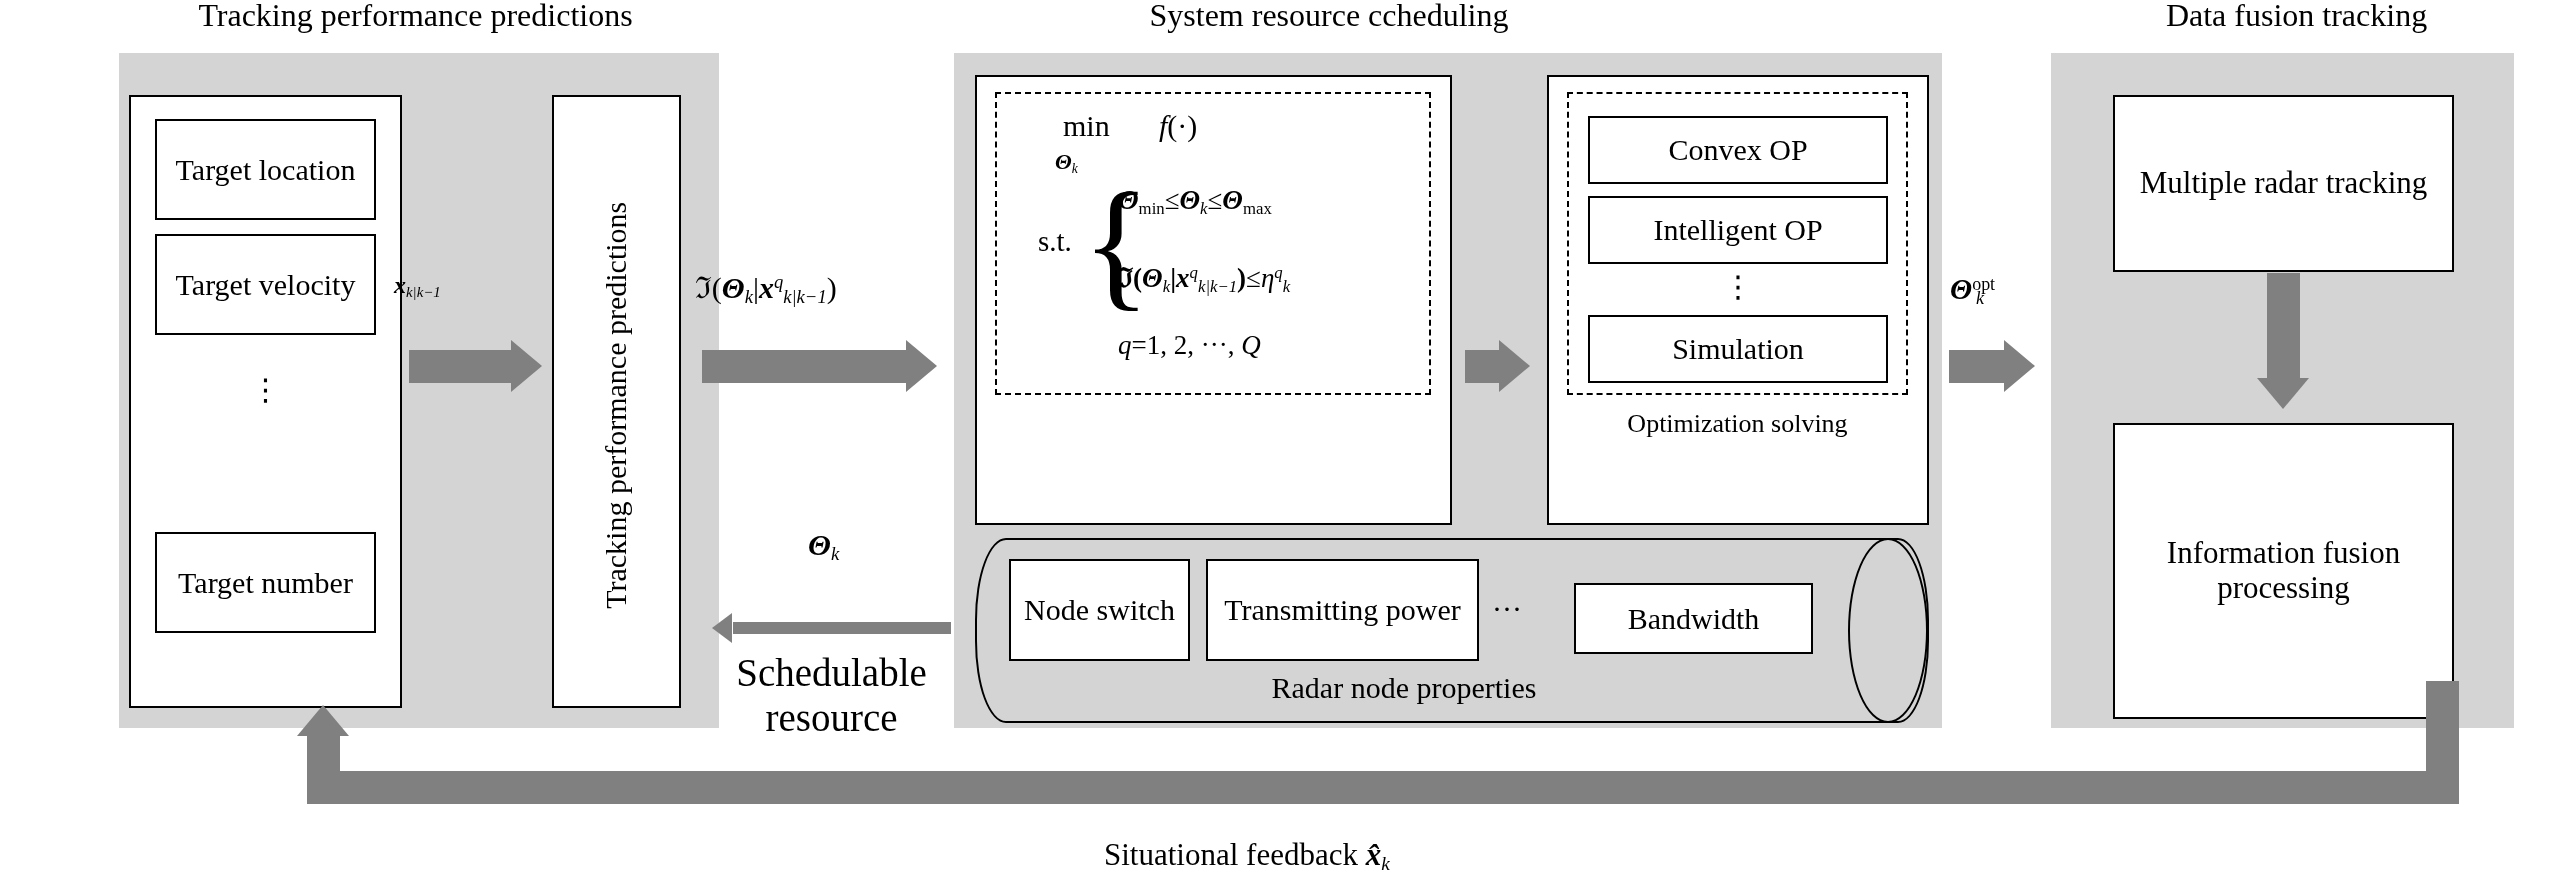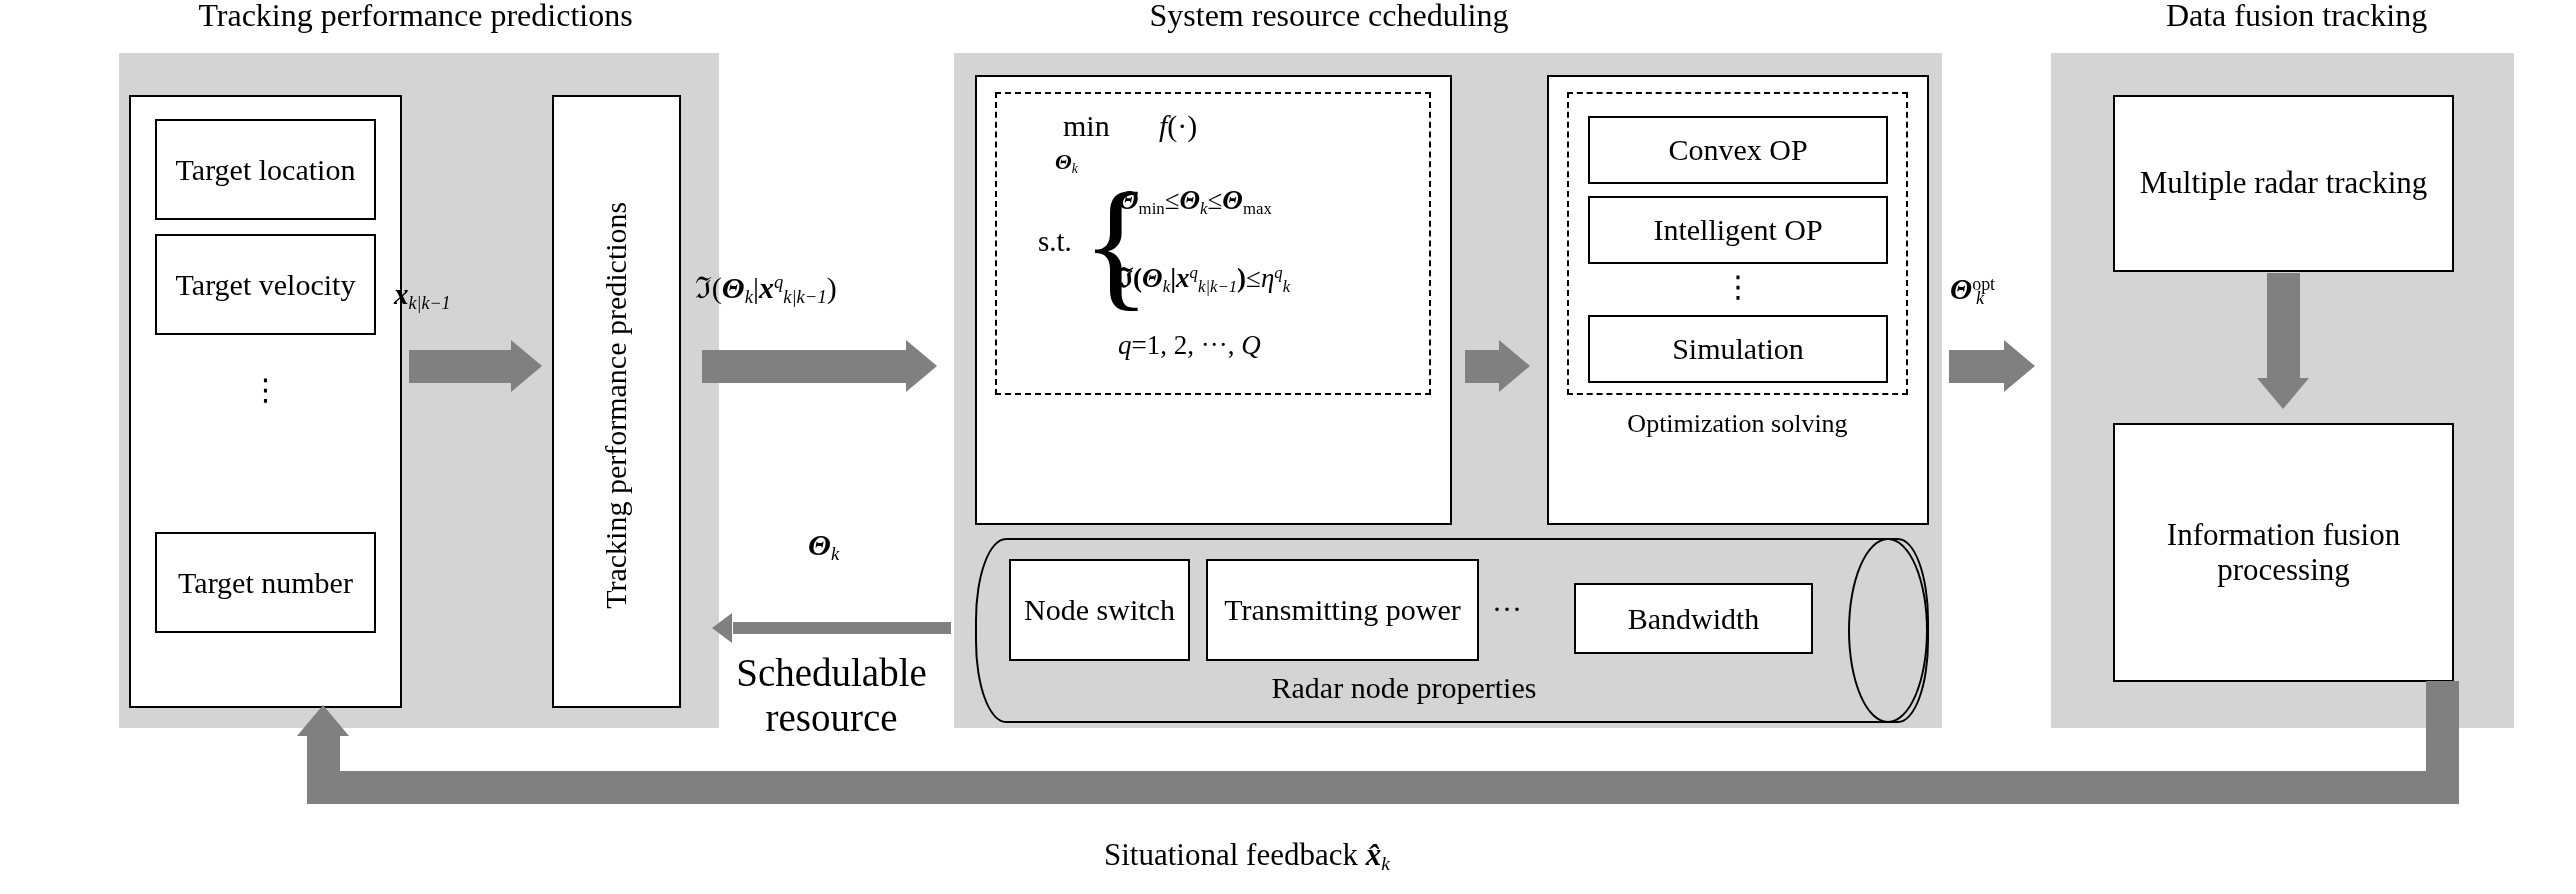--- a/index.html
+++ b/index.html
@@ -143,21 +143,21 @@
   <div class="dots-v" style="left:155px; top:382px; width:221px;">⋮</div>
   <div class="wbox" style="left:155px; top:532px; width:221px; height:101px;">
     <span>Target number</span>
   </div>
 
   <div class="wbox" style="left:552px; top:95px; width:129px; height:613px; display:block;"></div>
   <div class="vert-text" style="left:378px; top:388px; width:477px;">Tracking performance predictions</div>
 
   <div class="arrow-body" style="left:409px; top:350px; width:102px; height:33px;"></div>
   <div class="arrow-head-r" style="left:511px; top:340px;"></div>
-  <div class="label" style="left:394px; top:278px; font-size:29px;">
+  <div class="label" style="left:394px; top:272px; font-size:24px;">
     <span class="bolditalic">x</span><span class="sub ital">k|k−1</span>
   </div>
 
   <div class="arrow-body" style="left:702px; top:350px; width:204px; height:33px;"></div>
   <div class="arrow-head-r" style="left:906px; top:340px;"></div>
   <div class="label" style="left:695px; top:266px; font-size:30px;">
     <span class="math">ℑ(</span><span class="bolditalic">Θ</span><span class="sub ital">k</span><span class="math">|</span><span class="bolditalic">x</span><span class="sup ital">q</span><span class="sub ital">k|k−1</span><span class="math">)</span>
   </div>
 
   <div class="wbox" style="left:975px; top:75px; width:477px; height:450px; display:block;"></div>
@@ -230,21 +230,21 @@
   <div class="arrow-head-r" style="left:2004px; top:340px;"></div>
   <div class="label" style="left:1950px; top:273px; font-size:29px;">
     <span class="bolditalic">Θ</span><span class="sup">opt</span><span class="sub ital" style="margin-left:-19px;">k</span>
   </div>
 
   <div class="wbox" style="left:2113px; top:95px; width:341px; height:177px; font-size:31px;">
     <span>Multiple radar tracking</span>
   </div>
   <div class="arrow-body" style="left:2267px; top:273px; width:33px; height:106px;"></div>
   <div class="arrow-head-d" style="left:2257px; top:378px;"></div>
-  <div class="wbox" style="left:2113px; top:423px; width:341px; height:259px; font-size:31px;font-family:Liberation Serif, serif;">
+  <div class="wbox" style="left:2113px; top:423px; width:341px; height:296px; font-size:31px;font-family:Liberation Serif, serif;">
     <span>Information fusion processing</span>
   </div>
 
   <div class="arrow-body" style="left:2426px; top:681px; width:33px; height:123px;"></div>
   <div class="arrow-body" style="left:307px; top:771px; width:2152px; height:33px;"></div>
   <div class="arrow-body" style="left:307px; top:736px; width:33px; height:41px;"></div>
   <div class="arrow-head-u" style="left:297px; top:705px;"></div>
 
   <div class="label" style="left:1104px; top:837px; font-size:31px;">
     Situational feedback <span class="bolditalic">x̂</span><span class="sub ital">k</span>

